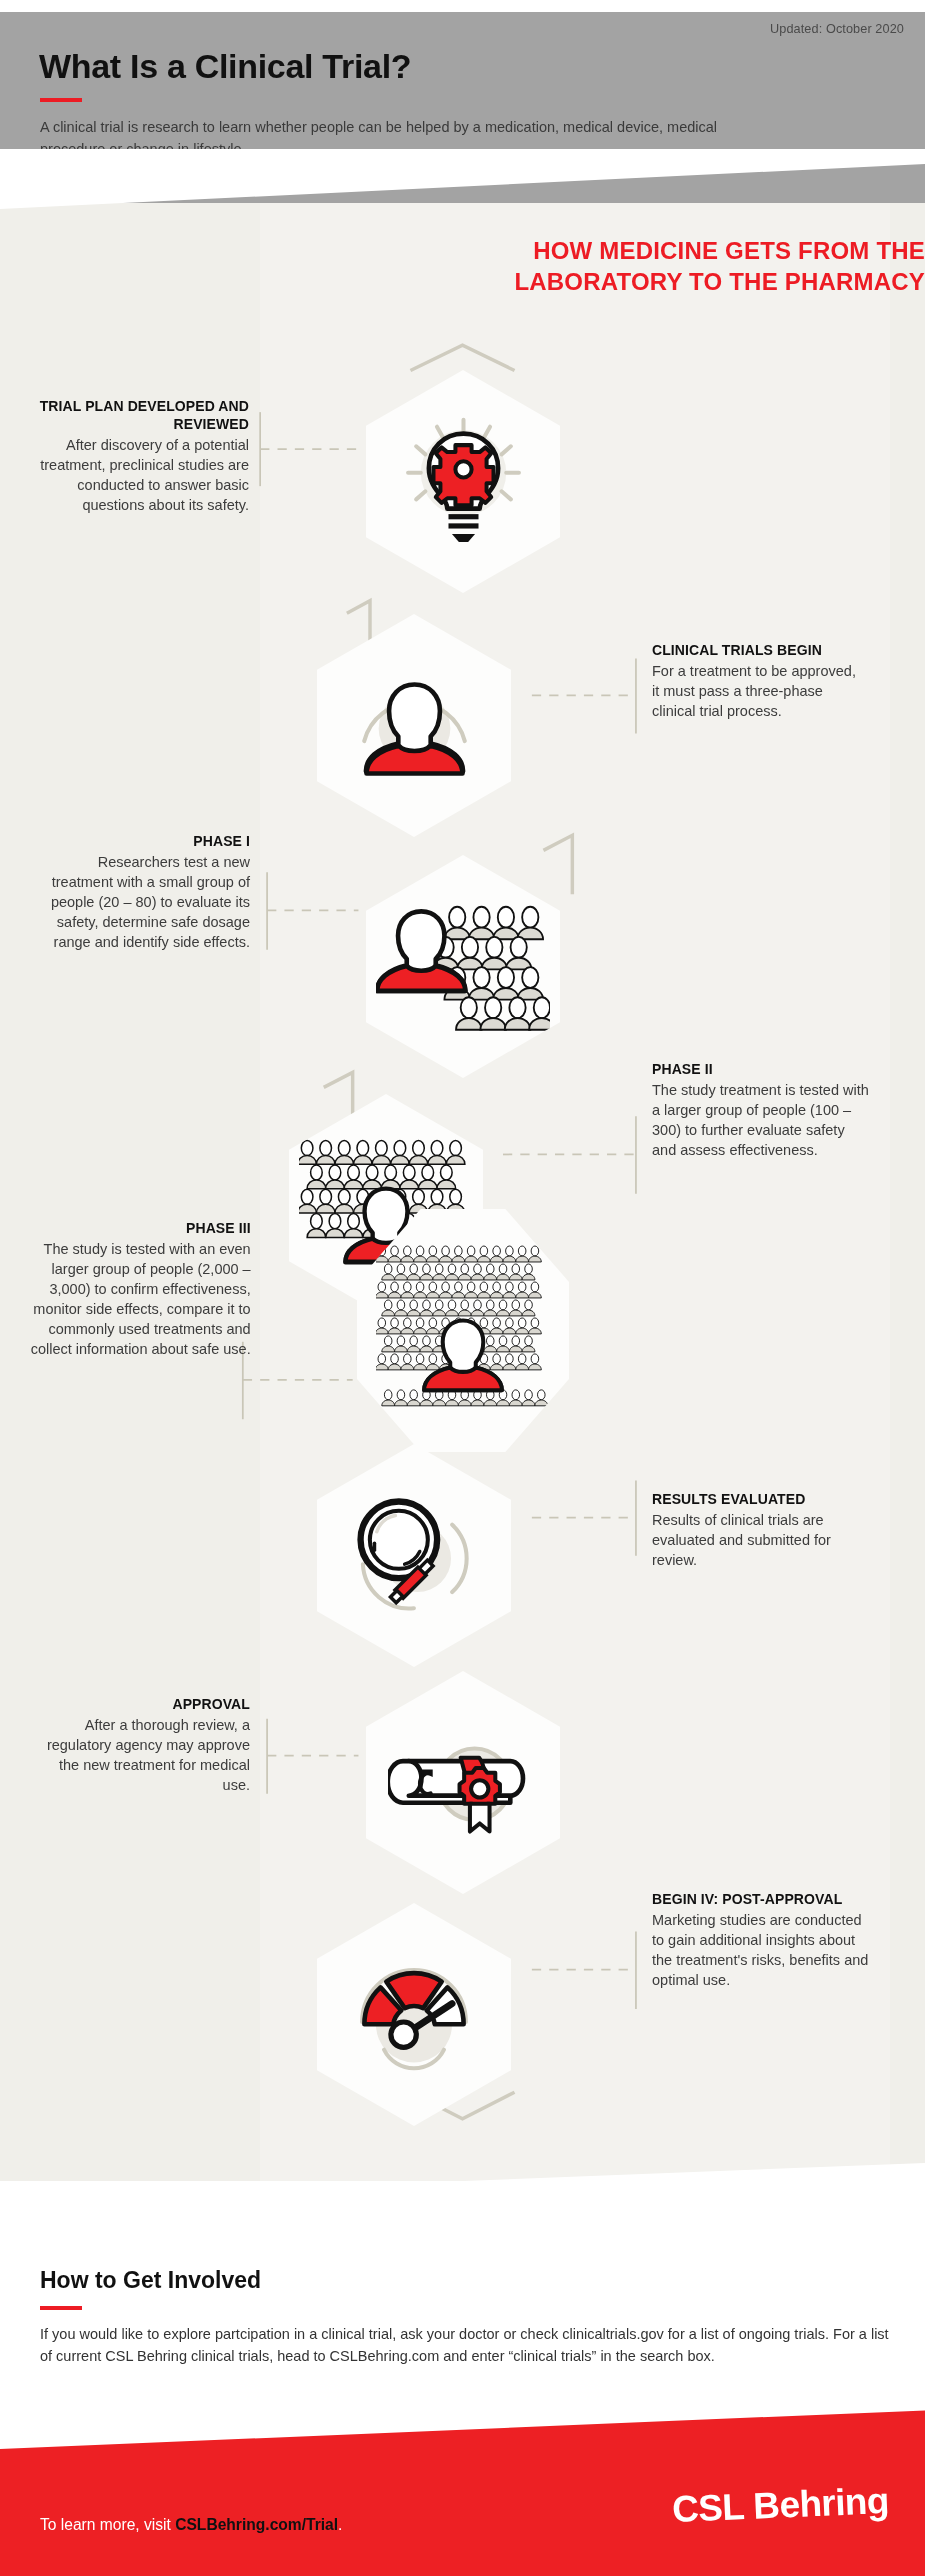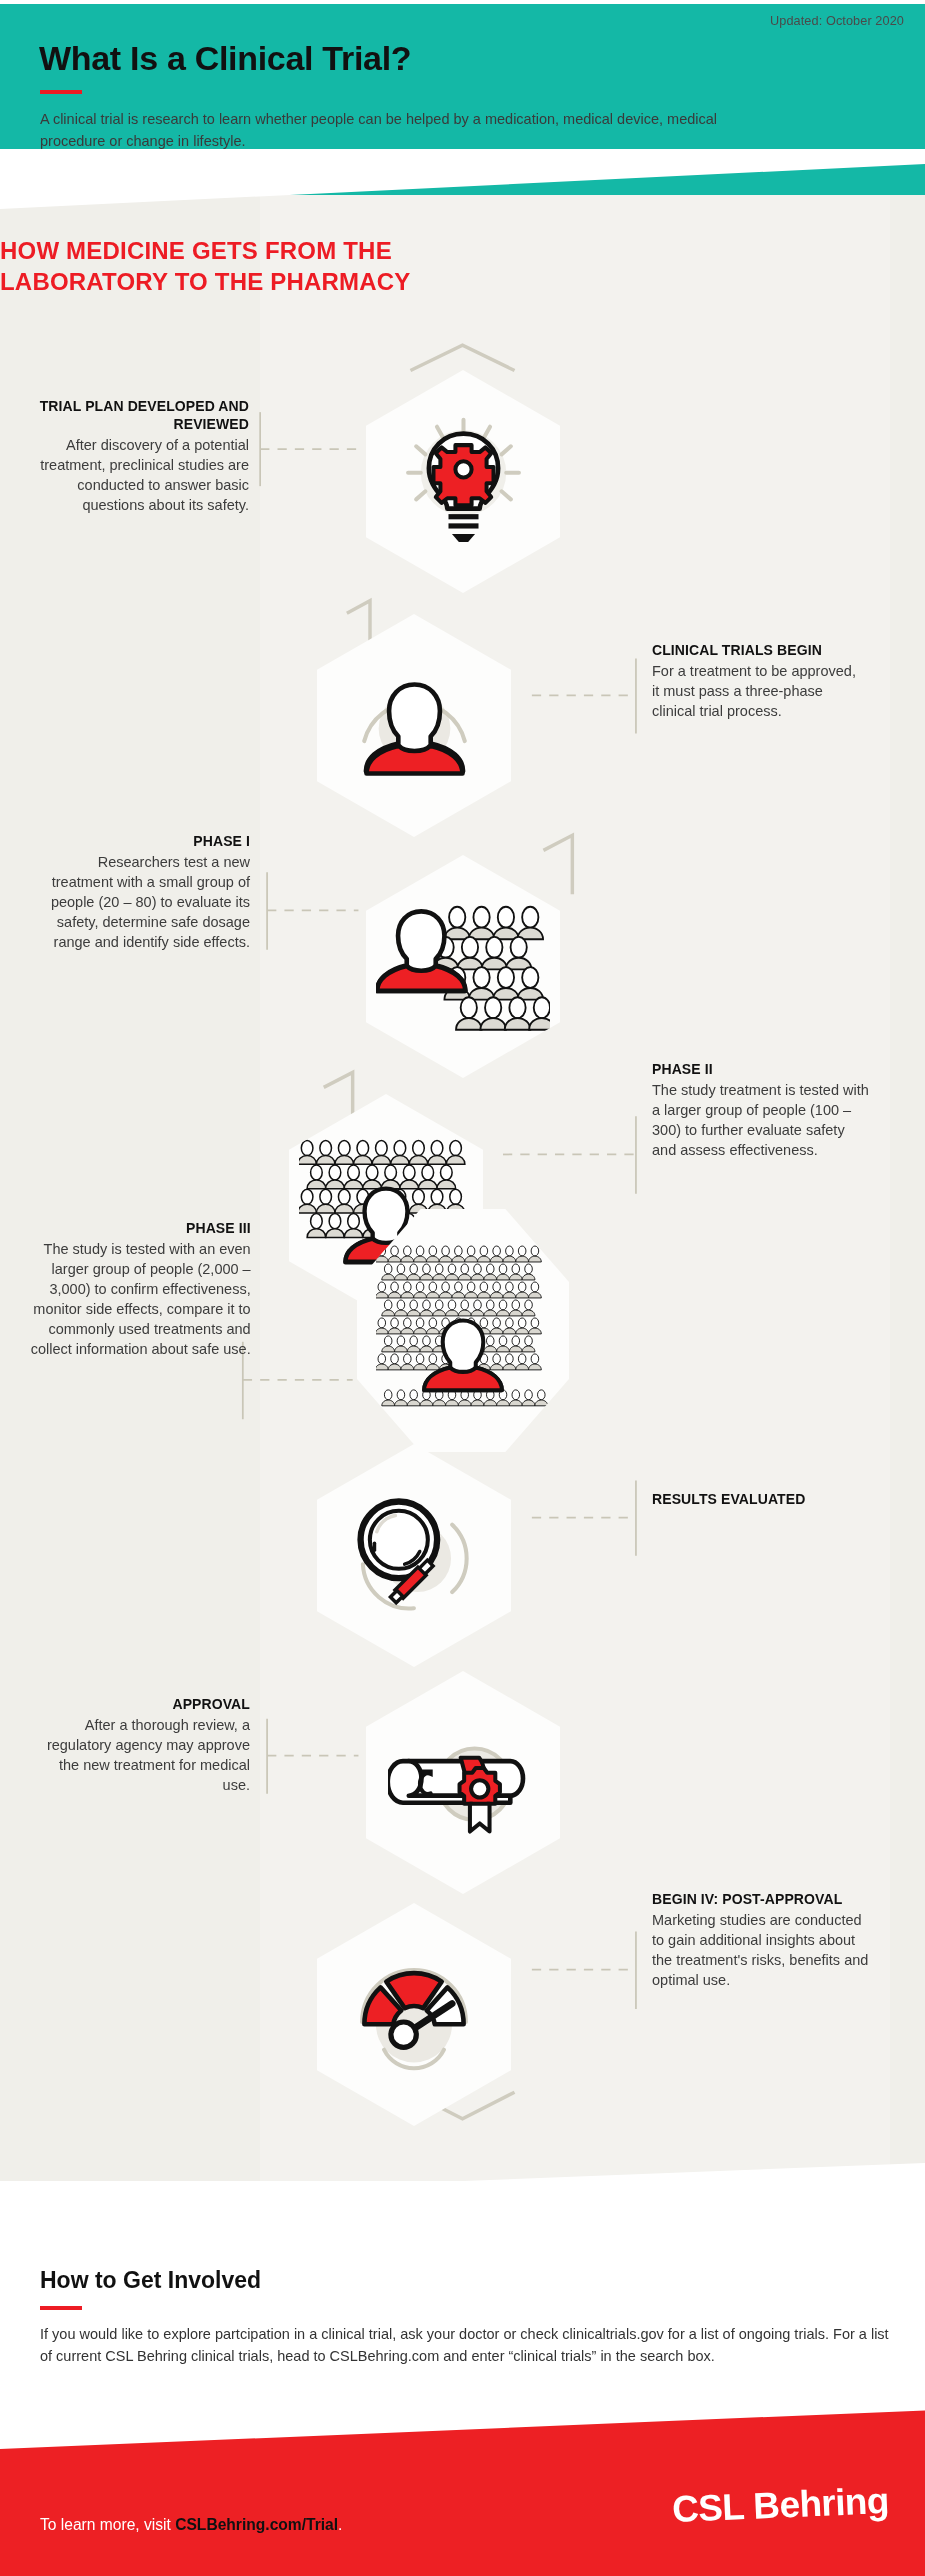--- a/index.html
+++ b/index.html
@@ -10,24 +10,24 @@
     color: #1a1a1a;
     width: 925px;
     height: 2576px;
     position: relative;
     overflow: hidden;
   }
 
   
   .top-header {
     position: absolute;
-    left: 0; top: 4px;
+    left: 0; top: 12px;
     width: 925px;
     height: 191px;
-    background: #14b8a6;
+    background: #a3a3a3;
     z-index: 3;
   }
   .updated-date {
     position: absolute;
     right: 21px; top: 10.4px;
     font-size: 12.7px;
     color: #4a4a4a;
     letter-spacing: 0.1px;
   }
   .main-title {
@@ -77,21 +77,21 @@
     left: 260px; top: 174px;
     width: 630px; height: 2007px;
     background: #f3f2ee;
     z-index: 2;
   }
 
   .section-heading {
     position: absolute;
     left: 0; top: 236px;
     width: 925px;
-    text-align: left;
+    text-align: right;
     color: #ed1c24;
     font-size: 24px;
     font-weight: bold;
     line-height: 1.28;
     letter-spacing: 0.2px;
     z-index: 6;
   }
 
   
   .hex-column {
@@ -722,20 +722,21 @@
   <div class="step-body">The study treatment is tested with a larger group of people (100 – 300) to further evaluate safety and assess effectiveness.</div>
 </div>
 
 <div class="step-text left" style="left:12.7px; top:1220px; width:238px;">
   <div class="step-title">PHASE III</div>
   <div class="step-body">The study is tested with an even larger group of people (2,000 – 3,000) to confirm effectiveness, monitor side effects, compare it to commonly used treatments and collect information about safe use.</div>
 </div>
 
 <div class="step-text right" style="left:652px; top:1491px; width:220px;">
   <div class="step-title">RESULTS EVALUATED</div>
+  <div class="step-body">Results of clinical trials are evaluated and submitted for review.</div>
 </div>
 
 <div class="step-text left" style="left:35px; top:1696px; width:215px;">
   <div class="step-title">APPROVAL</div>
   <div class="step-body">After a thorough review, a regulatory agency may approve the new treatment for medical use.</div>
 </div>
 
 <div class="step-text right" style="left:652px; top:1891px; width:220px;">
   <div class="step-title">BEGIN IV: POST-APPROVAL</div>
   <div class="step-body">Marketing studies are conducted to gain additional insights about the treatment's risks, benefits and optimal use.</div>

